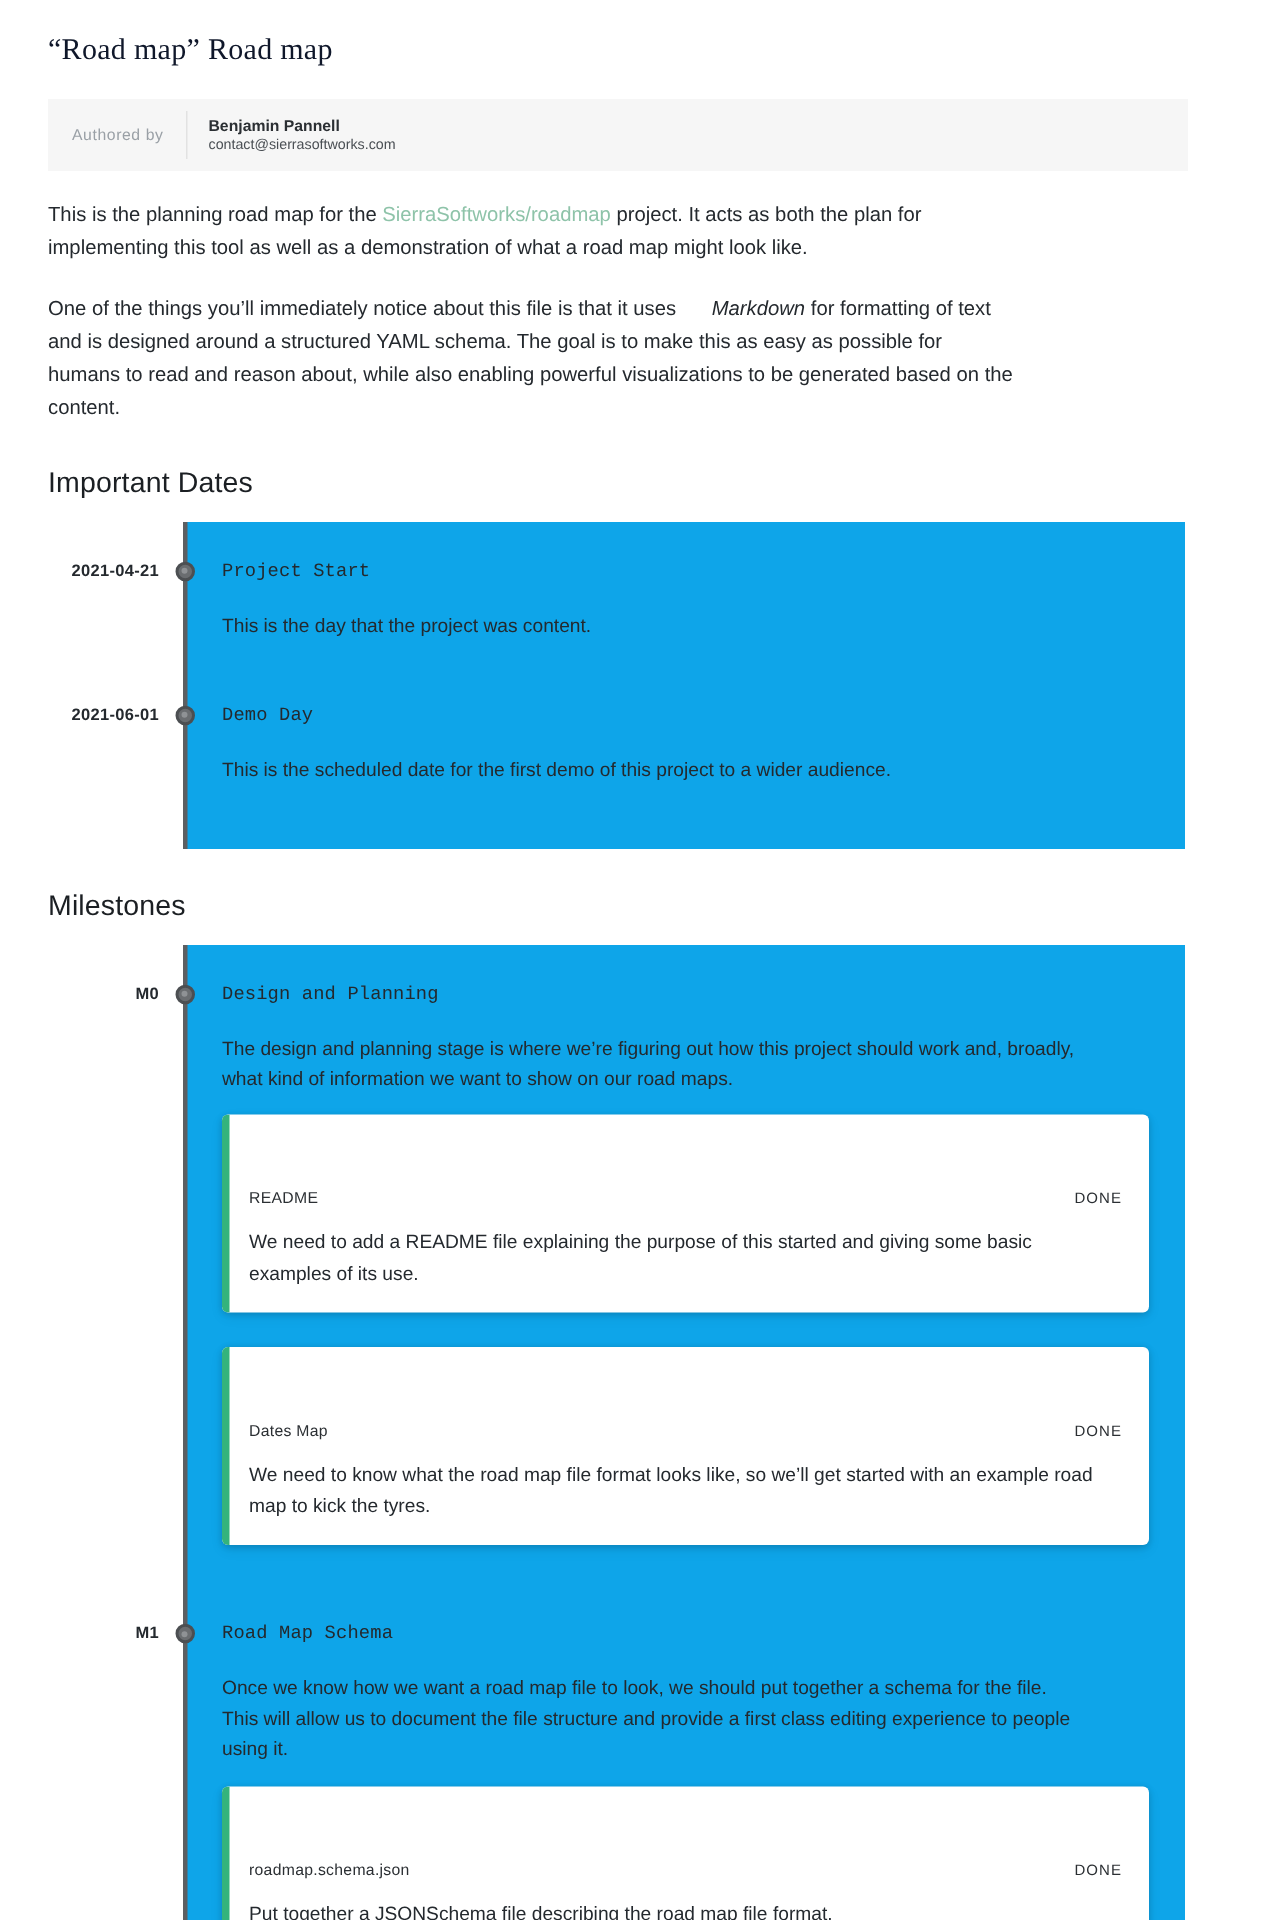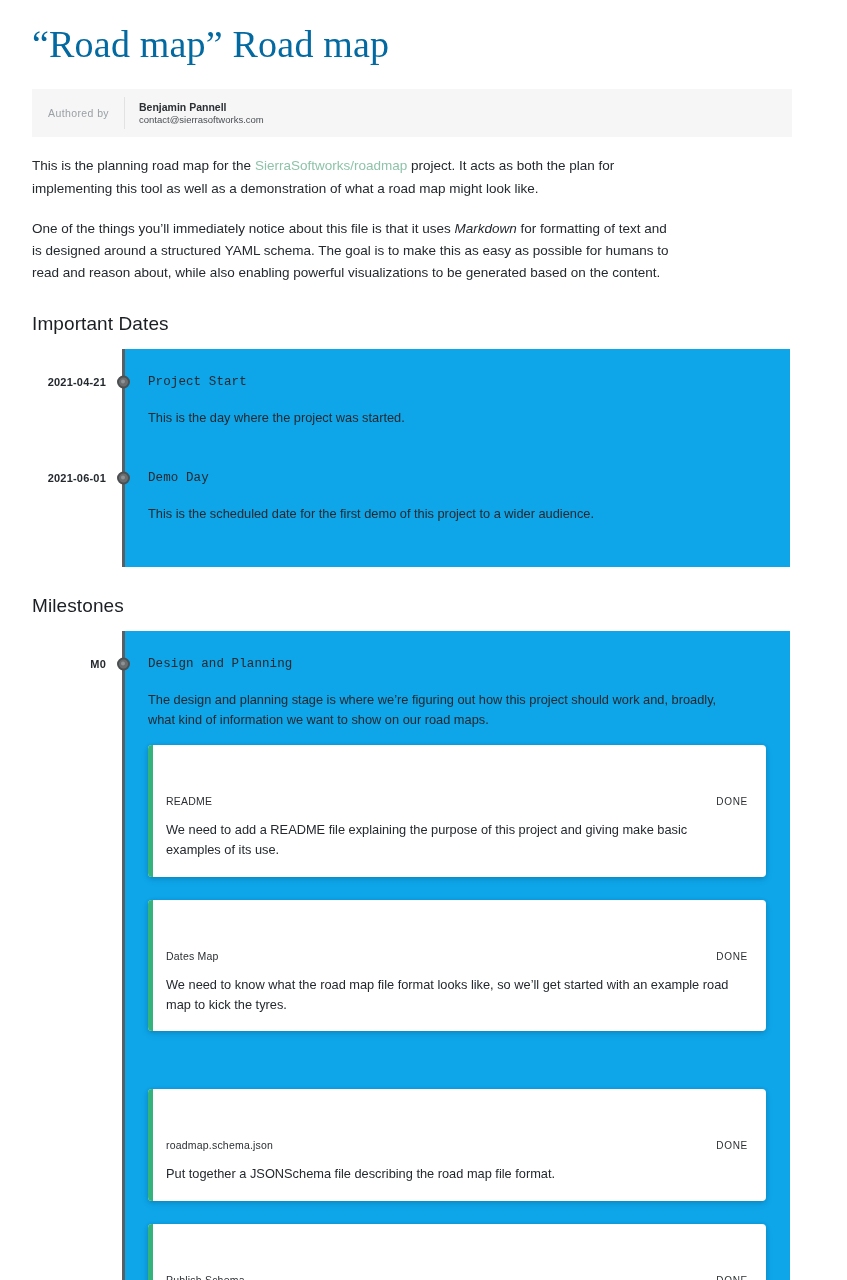--- a/index.html
+++ b/index.html
@@ -17,24 +17,24 @@
   }
   .page {
     width: 847px;
     position: relative;
     padding: 0;
   }
 
   
   .doc-title {
     font-family: "Liberation Serif", serif;
-    font-size: 38px;
+    font-size: 20px;
     font-weight: 400;
     letter-spacing: 0.2px;
-    color: #0369a1;
+    color: #0f172a;
     margin: 0;
     padding: 20px 0 0 32px;
     line-height: 1.3;
   }
 
   
   .author-box {
     margin: 20px 32px 0 32px;
     width: 760px;
     background: #f6f6f6;
@@ -79,21 +79,21 @@
   .para {
     margin: 0;
     padding: 0 32px;
     width: 711px;
     font-size: 13.5px;
     line-height: 1.65;
     color: #24292e;
   }
   .para.first { padding-top: 18px; }
   .para.second { padding-top: 18px; }
-  .para em { font-style: italic; }
+  .para em { font-style: italic; margin-left: 20px; }
   a.link, .link {
     color: #8ec3a9;
     text-decoration: none;
   }
 
   
   .section-heading {
     font-family: "Liberation Sans", sans-serif;
     font-size: 19px;
     font-weight: normal;
@@ -268,21 +268,21 @@
   <div class="timeline-panel dates-panel">
     <div class="timeline-rail"></div>
     <div class="tl-entries">
 
       <div class="tl-entry">
         <div class="tl-entry-head">
           <span class="tl-side-label">2021-04-21</span>
           <span class="tl-dot"></span>
           <span class="tl-title">Project Start</span>
         </div>
-        <div class="tl-desc">This is the day where the project was started.</div>
+        <div class="tl-desc">This is the day that the project was content.</div>
       </div>
 
       <div class="tl-entry" style="padding-top:35px;">
         <div class="tl-entry-head">
           <span class="tl-side-label">2021-06-01</span>
           <span class="tl-dot"></span>
           <span class="tl-title">Demo Day</span>
         </div>
         <div class="tl-desc">This is the scheduled date for the first demo of this project to a wider audience.</div>
       </div>
@@ -306,38 +306,44 @@
 
         <div class="ms-tasks">
 
           <div class="task-card">
             <div class="task-accent"></div>
             <div class="task-inner">
               <div class="task-head">
                 <span class="task-name">README</span>
                 <span class="task-status">DONE</span>
               </div>
-              <div class="task-desc">We need to add a README file explaining the purpose of this project and giving make basic examples of its use.</div>
+              <div class="task-desc">We need to add a README file explaining the purpose of this started and giving some basic examples of its use.</div>
             </div>
           </div>
 
           <div class="task-card">
             <div class="task-accent"></div>
             <div class="task-inner">
               <div class="task-head">
                 <span class="task-name">Dates Map</span>
                 <span class="task-status">DONE</span>
               </div>
               <div class="task-desc">We need to know what the road map file format looks like, so we’ll get started with an example road map to kick the tyres.</div>
             </div>
           </div>
         </div>
       </div>
 
       <div class="tl-entry ms-entry" style="padding-top:21px;">
+        <div class="tl-entry-head">
+          <span class="tl-side-label">M1</span>
+          <span class="tl-dot"></span>
+          <span class="tl-title">Road Map Schema</span>
+        </div>
+        <div class="tl-desc">Once we know how we want a road map file to look, we should put together a schema for the file. This will allow us to document the file structure and provide a first class editing experience to people using it.</div>
 
         <div class="ms-tasks">
 
           <div class="task-card">
             <div class="task-accent"></div>
             <div class="task-inner">
               <div class="task-head">
                 <span class="task-name">roadmap.schema.json</span>
                 <span class="task-status">DONE</span>
               </div>

